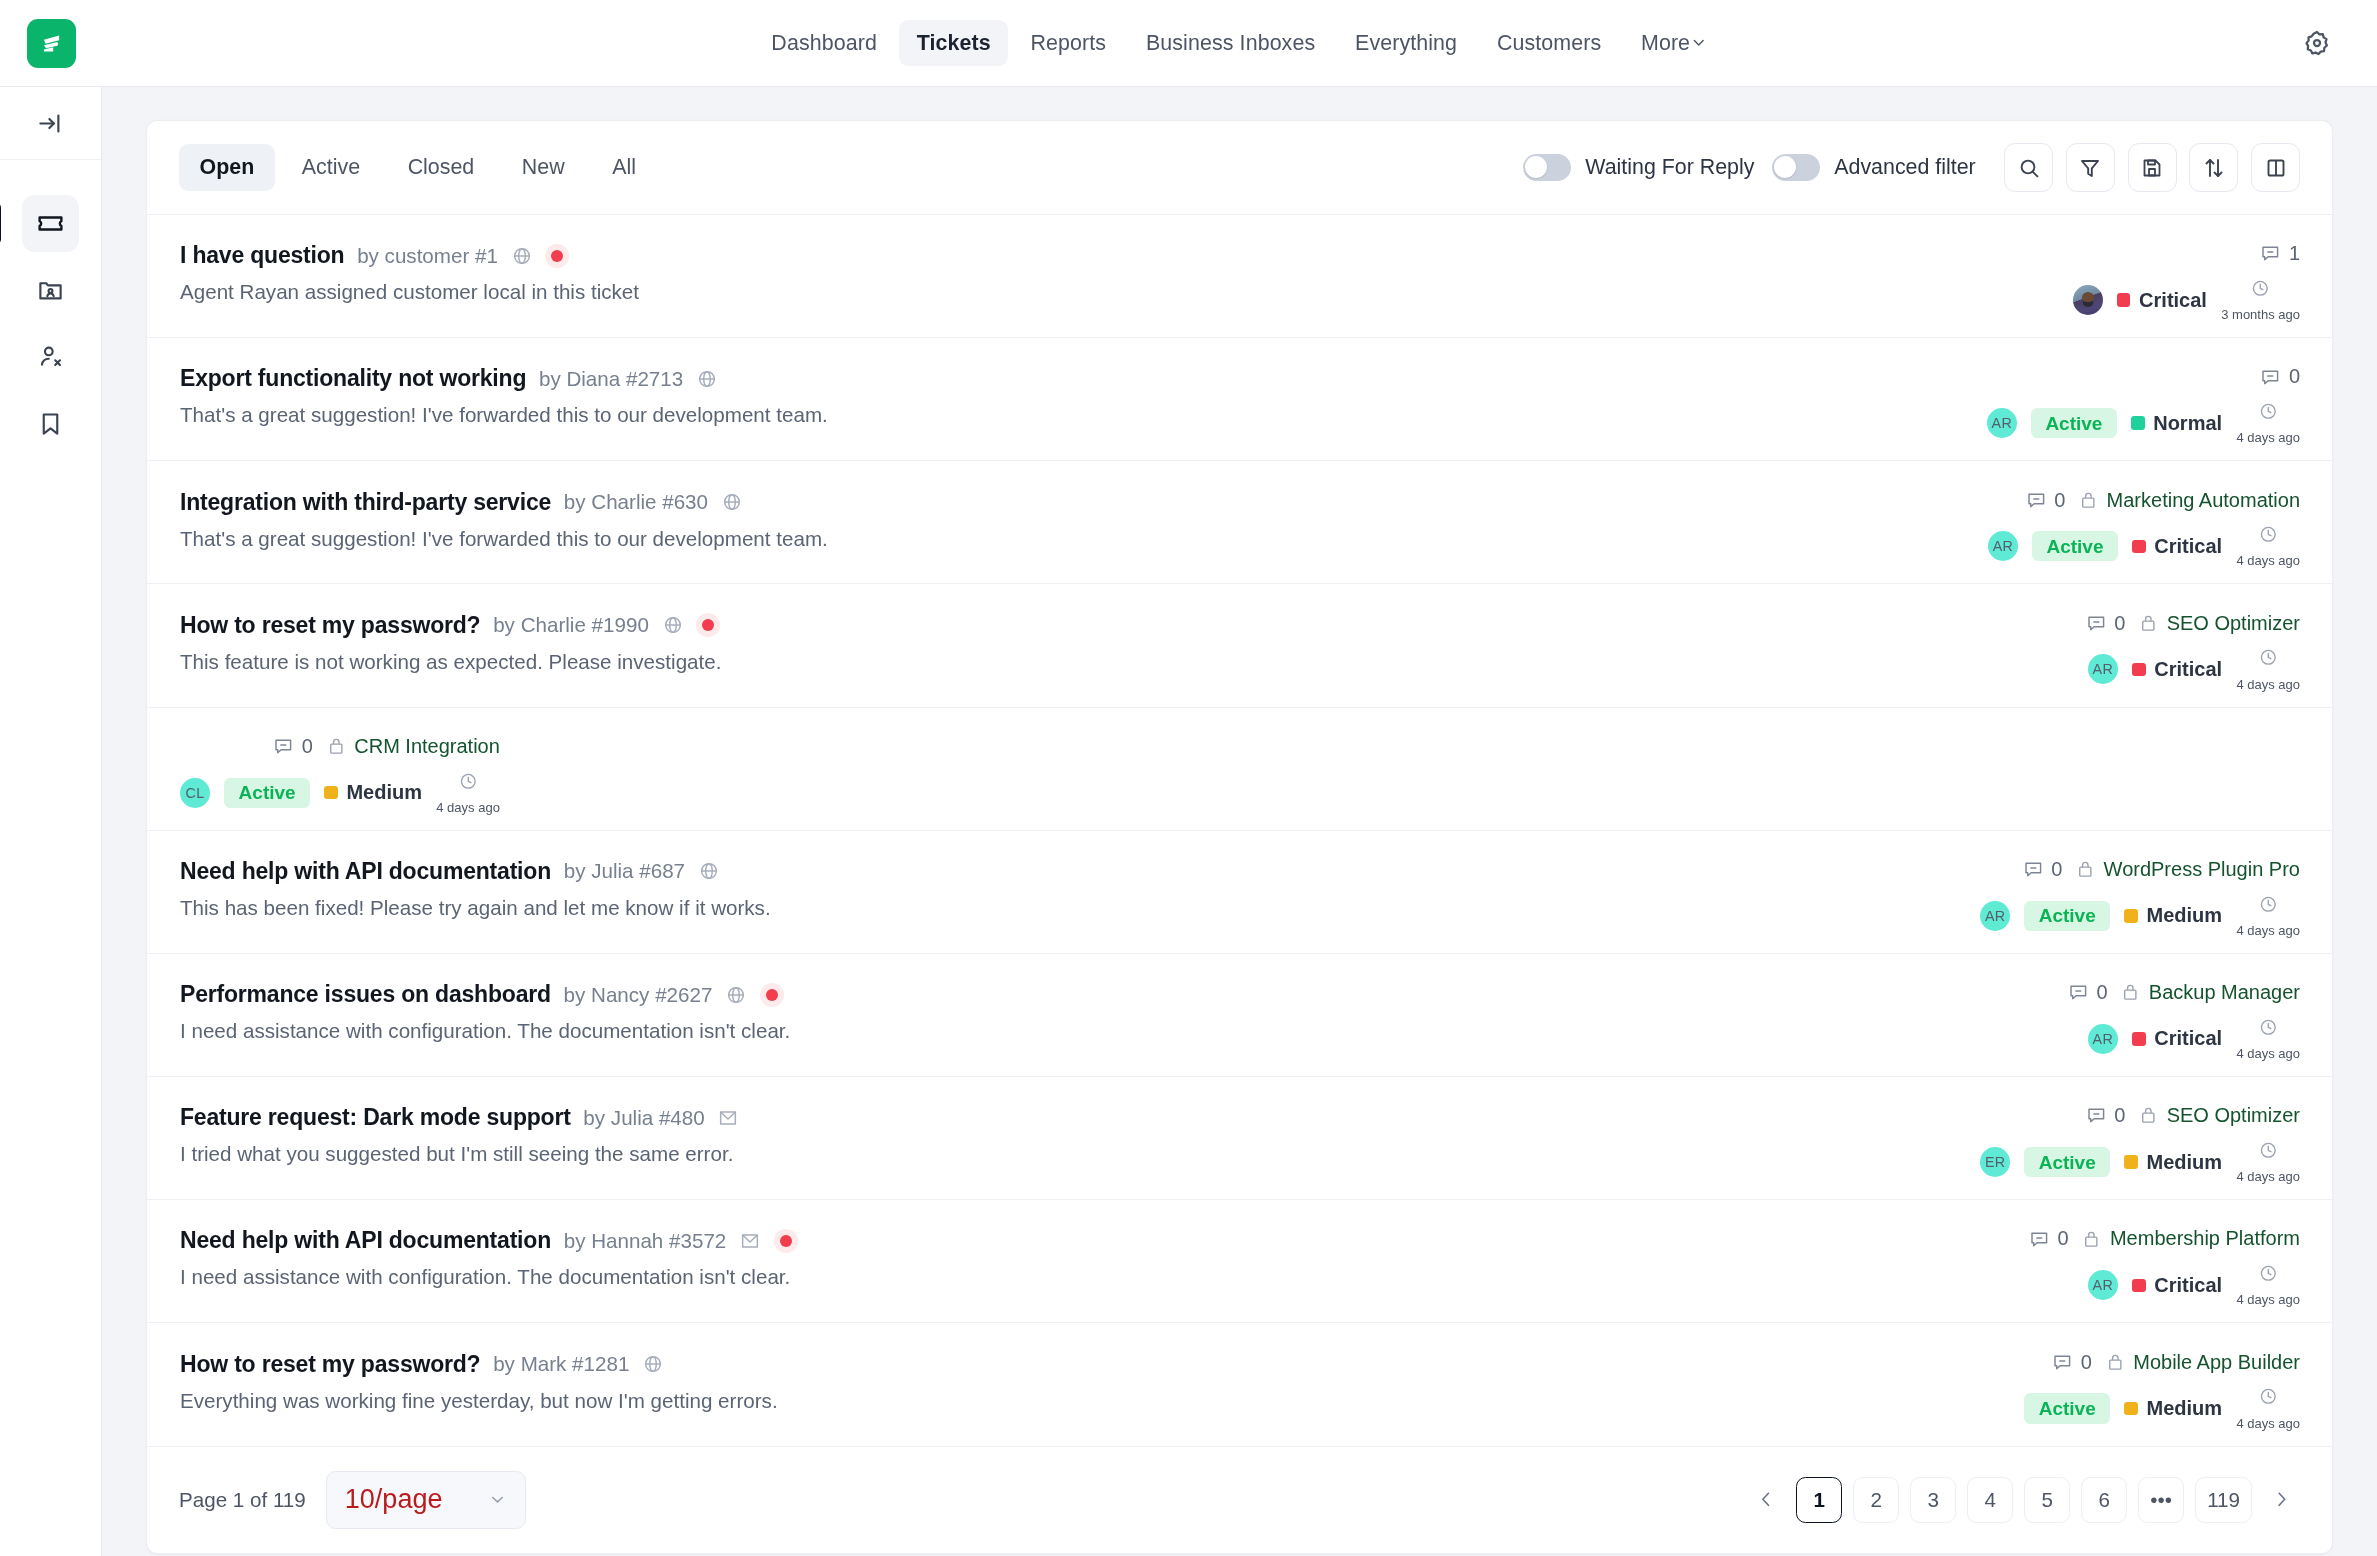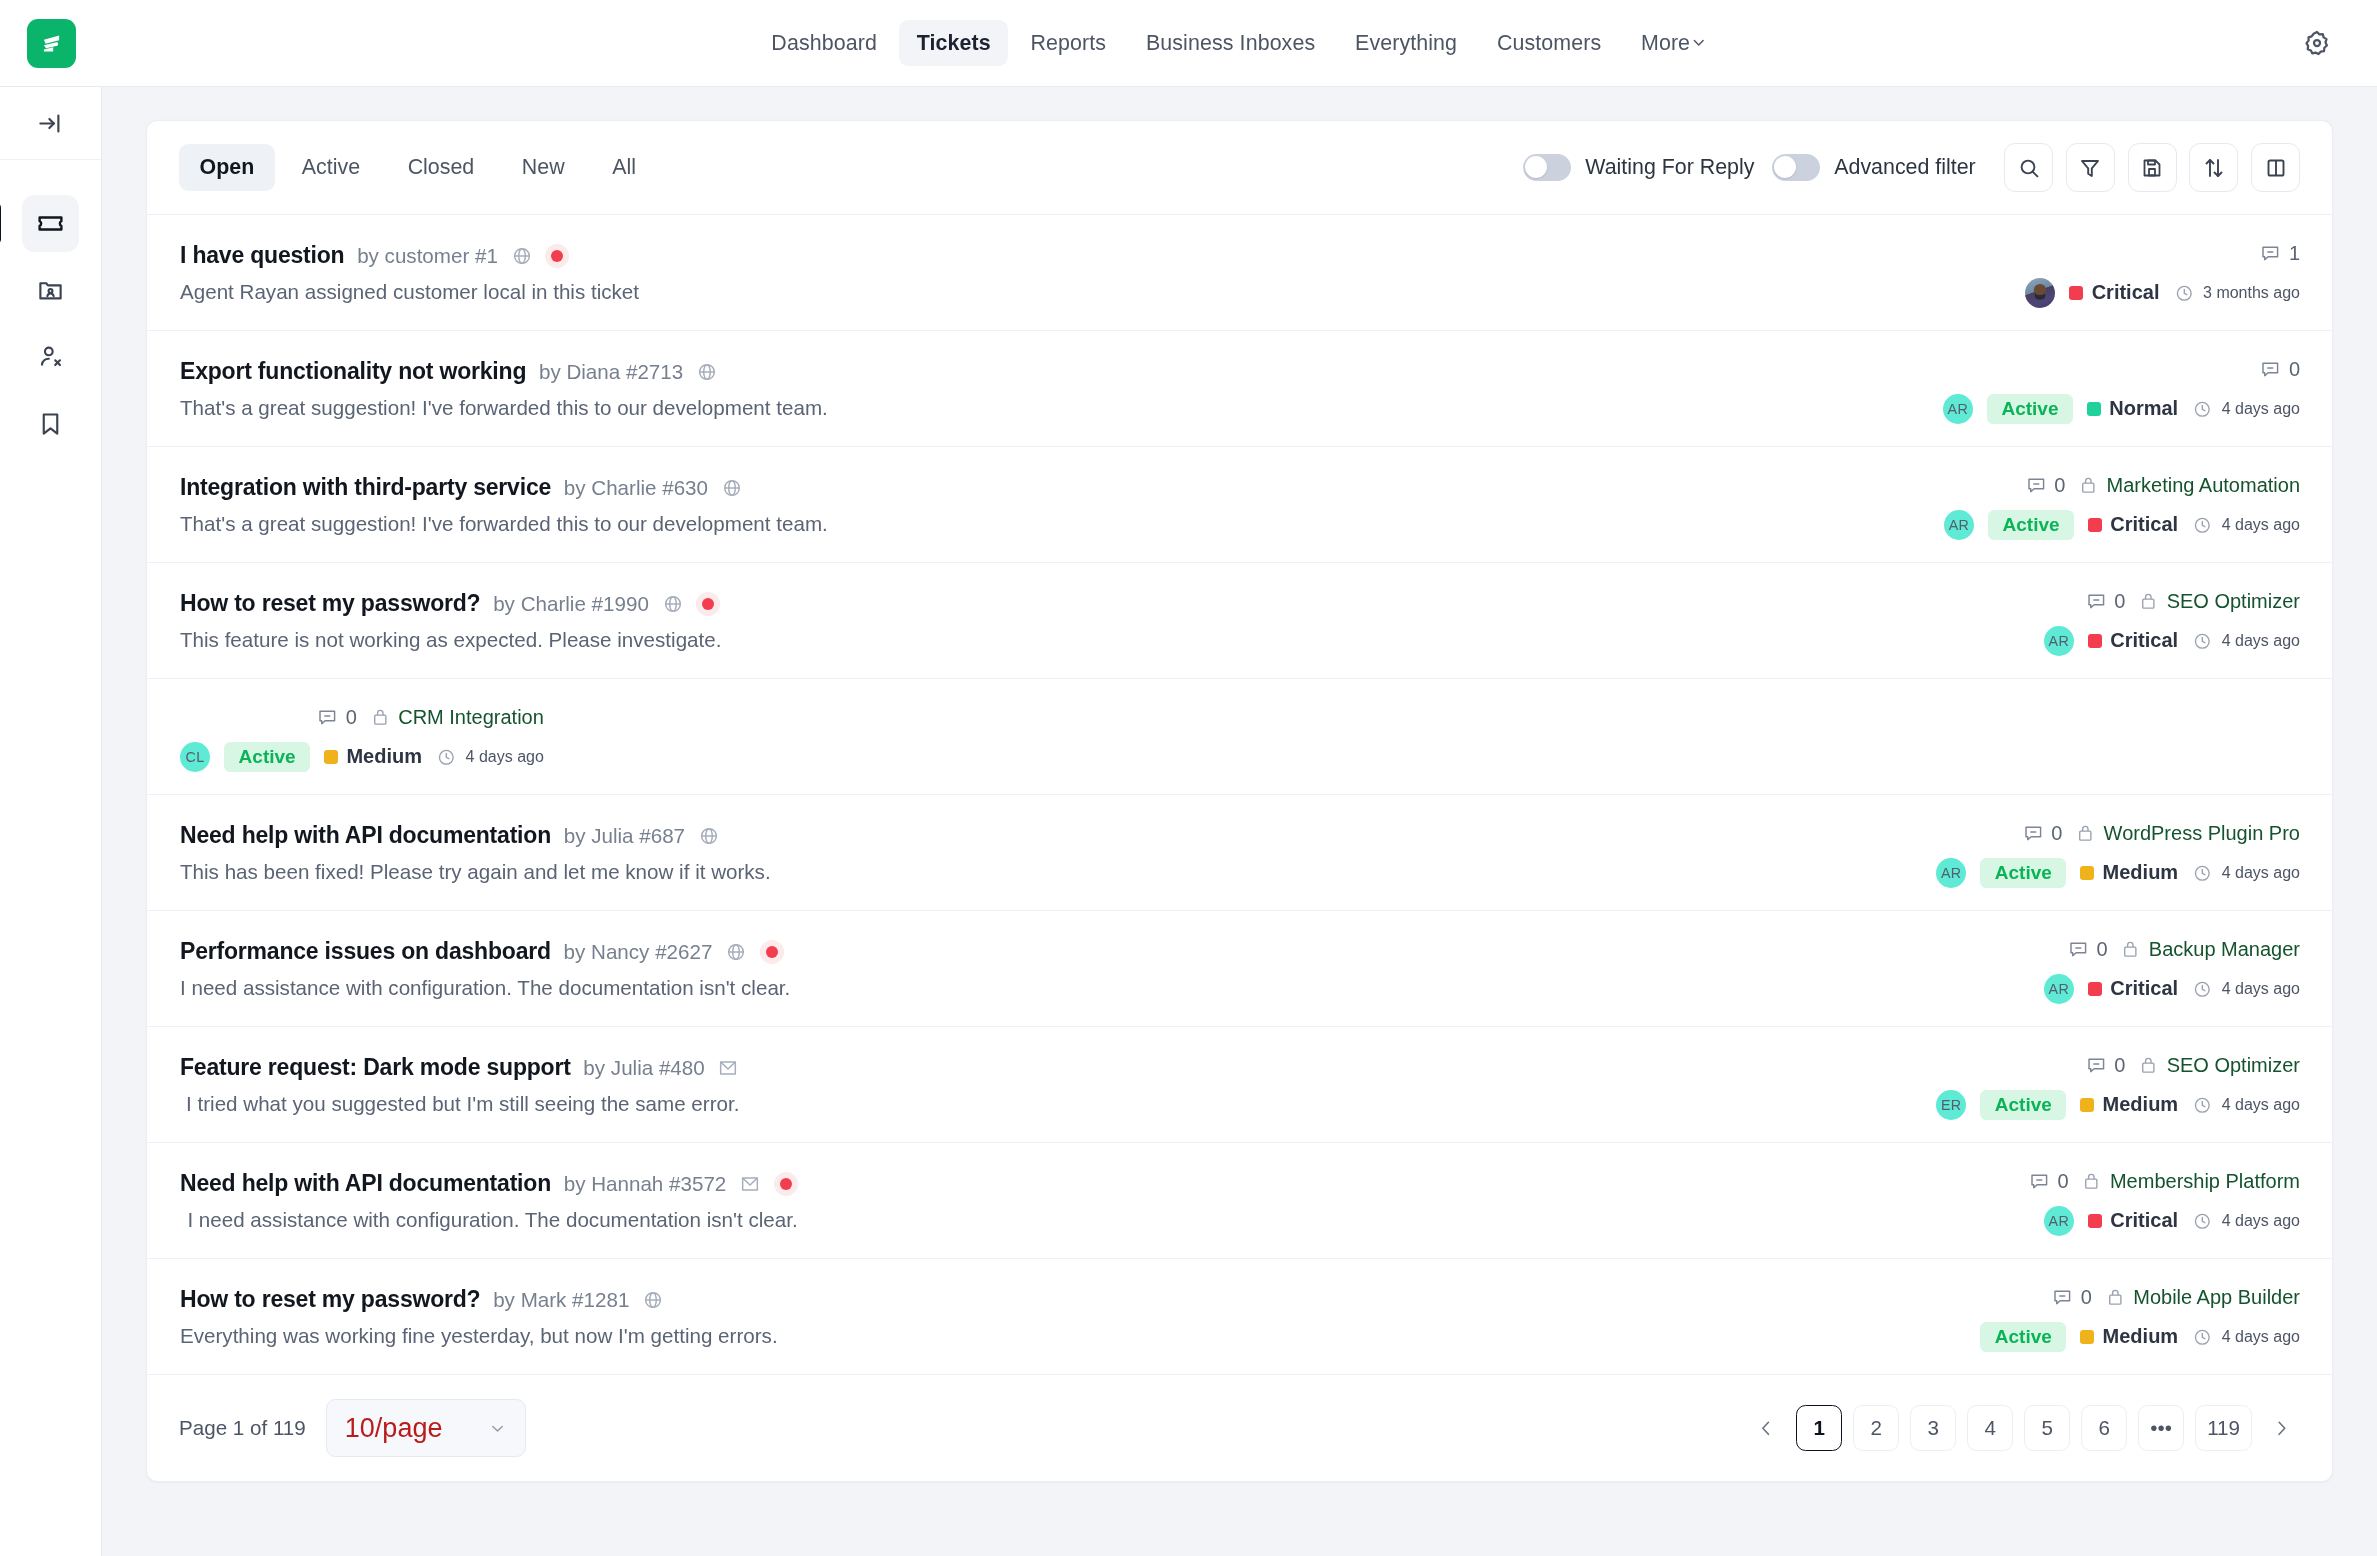--- a/index.html
+++ b/index.html
@@ -90,21 +90,21 @@
   .toggle-label{font-size:21.4px;color:#2d3442;white-space:nowrap;}
   .icon-btn{
     width:49px;height:49px;border-radius:11px;border:0.8px solid #e6e9ef;background:#fff;
     display:flex;align-items:center;justify-content:center;
   }
   .icon-group{display:flex;align-items:center;gap:12.7px;margin-left:11px;}
 
   
   .row{
     display:flex;align-items:flex-start;justify-content:space-between;
-    padding:24px 32px 15px 33px;border-bottom:0.8px solid #eef0f4;min-height:116px;text-align:right;
+    padding:24px 32px 15px 33px;border-bottom:0.8px solid #eef0f4;min-height:116px;
   }
   .row:last-of-type{border-bottom:0.8px solid #eef0f4;}
   .row-left{display:flex;flex-direction:column;gap:11px;padding-top:3.2px;}
   .ttl-line{display:flex;align-items:center;gap:12.7px;}
   .ttl{font-size:23px;font-weight:700;color:#11161f;letter-spacing:-0.2px;}
   .by{font-size:20.6px;color:#77808f;}
   .chan{display:flex;align-items:center;}
   .dot-badge{
     width:24px;height:24px;border-radius:50%;background:#fdeaea;
     display:flex;align-items:center;justify-content:center;
@@ -129,21 +129,21 @@
     content:"";position:absolute;left:50%;top:22%;transform:translateX(-50%);
     width:12px;height:10.3px;border-radius:50% 50% 45% 45%;background:#6b4a34;
     box-shadow:0 5.6px 0 -0.8px #2b2b38;
   }
   .badge-active{
     background:#d7f7e4;color:#0ab456;font-size:19px;font-weight:600;
     padding:5.6px 14.3px;border-radius:6.4px;line-height:1;
   }
   .prio{display:flex;align-items:center;gap:8.7px;font-size:20px;font-weight:600;color:#2d3442;}
   .prio i{width:13.5px;height:13.5px;border-radius:3.2px;display:block;}
-  .time{display:flex;align-items:center;gap:8.7px;font-size:16px;color:#4d5565;}
+  .time{display:flex;align-items:center;gap:8.7px;font-size:13px;color:#4d5565;flex-direction:column;}
 
   
   .pager{
     display:flex;align-items:center;justify-content:space-between;padding:24px 32px;
   }
   .pager-left{display:flex;align-items:center;gap:20.6px;}
   .pg-text{font-size:20.6px;color:#4d5565;}
   .perpage{
     border:0.8px solid #e6e9ef;background:#f7f8fb;border-radius:9.5px;
     padding:12.7px 17.5px;display:flex;align-items:center;gap:46px;font-size:27px;color:#b91c1c;

